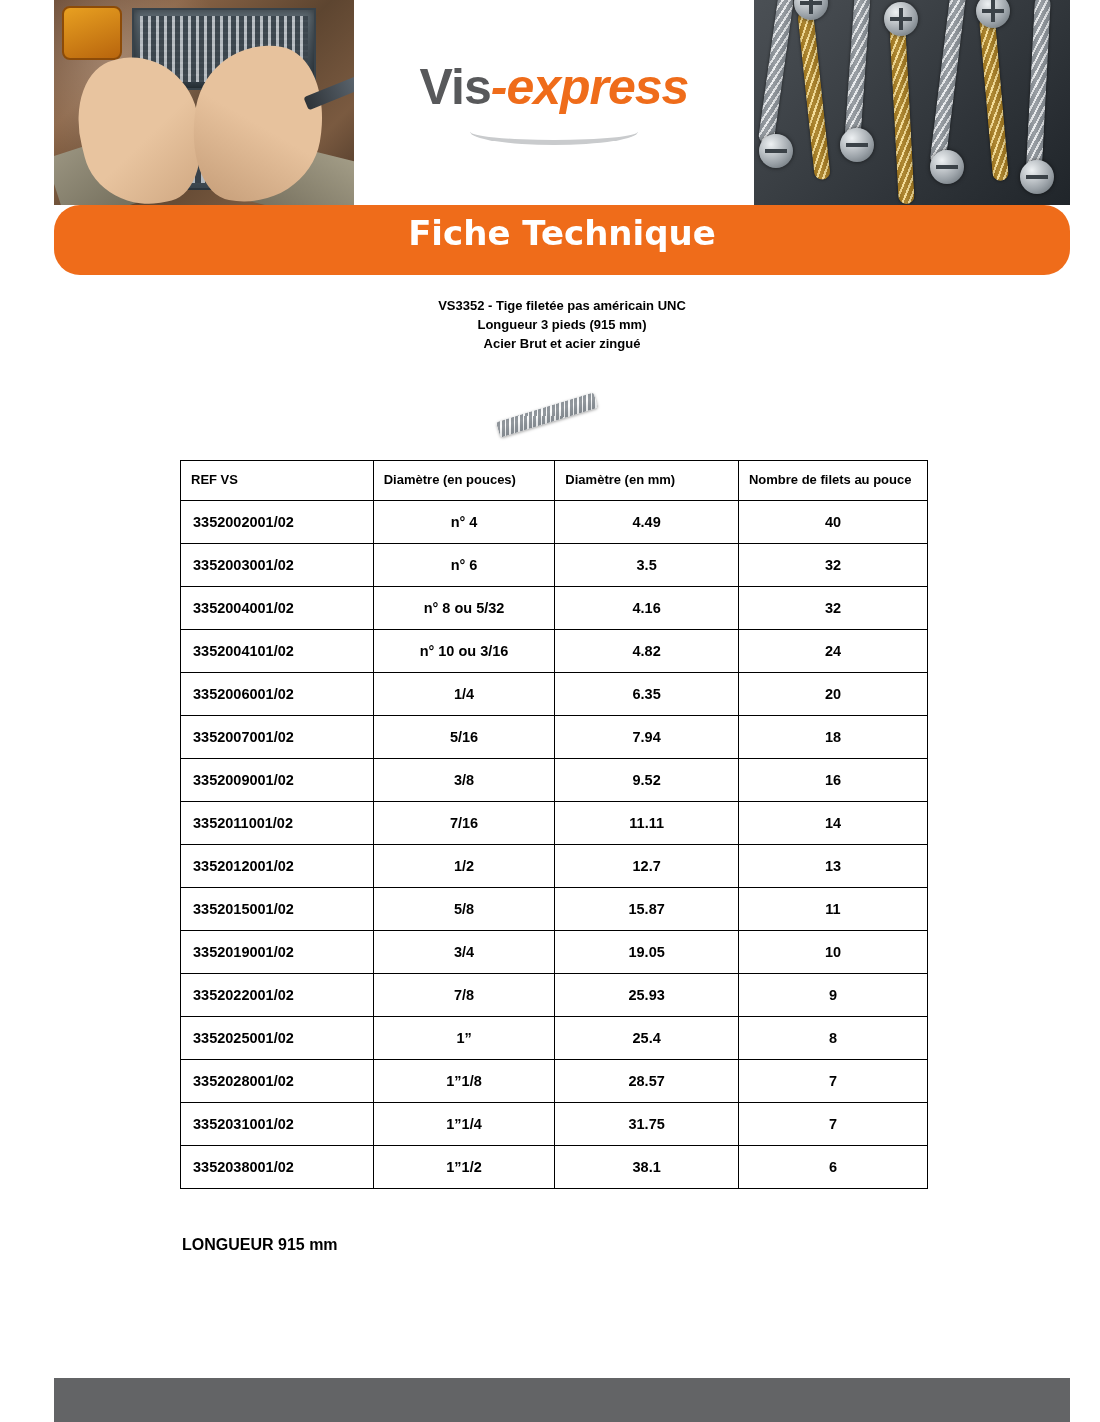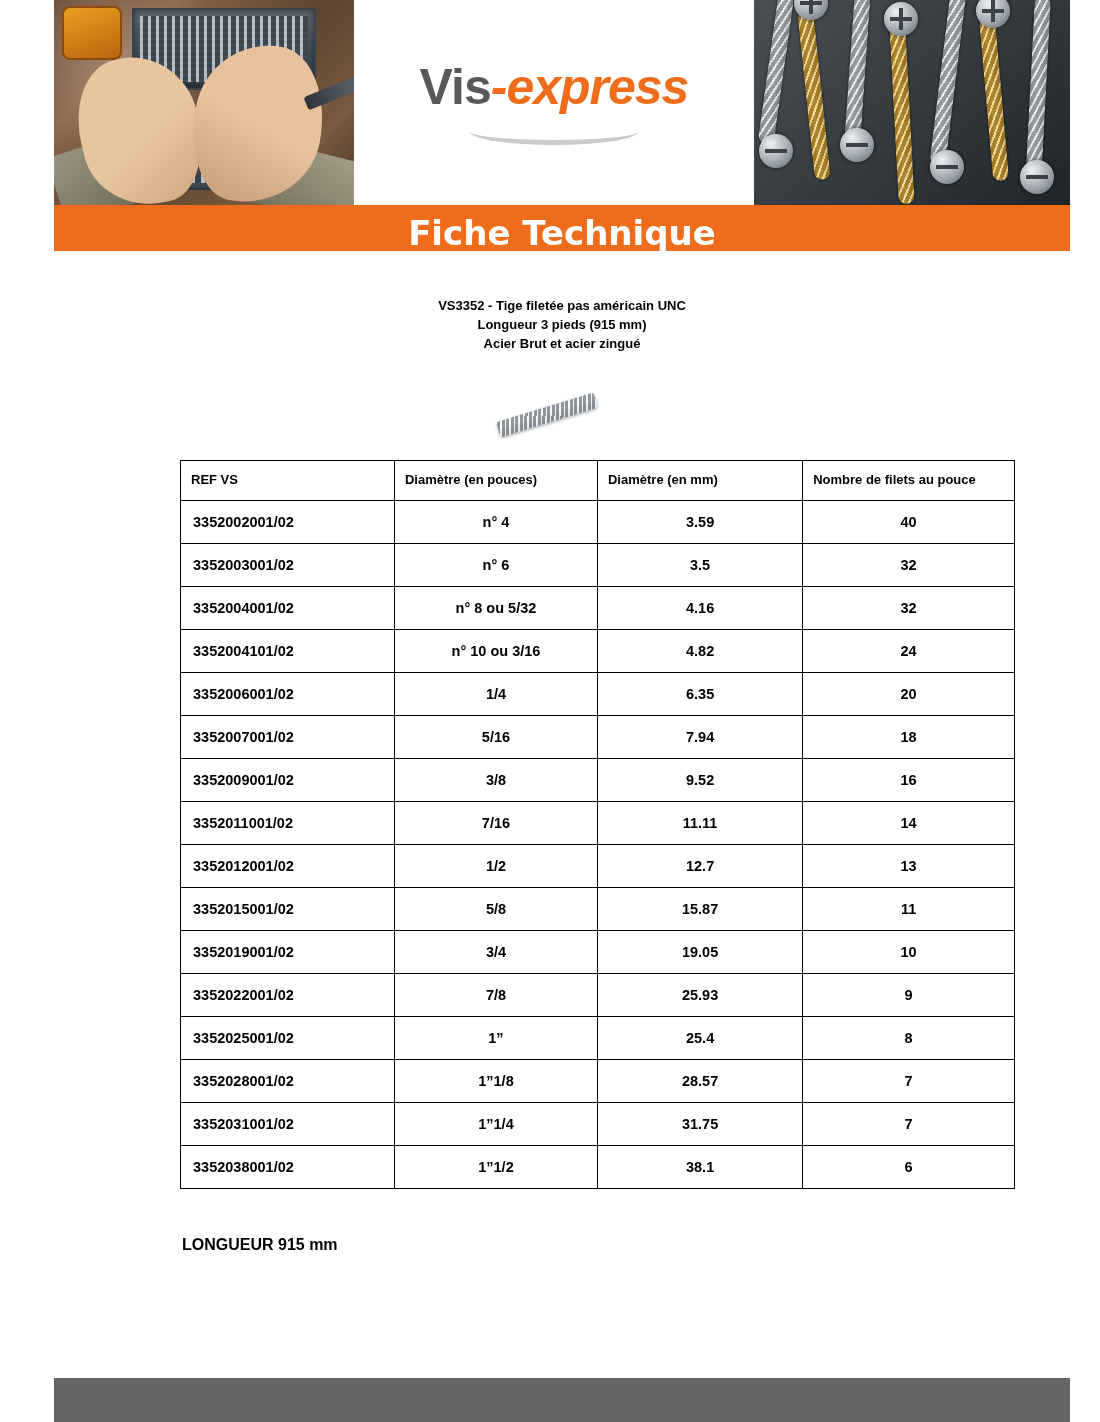--- a/index.html
+++ b/index.html
@@ -199,22 +199,23 @@
     background: #3b4248;
     transform: translate(-50%,-50%);
   }
 
   
   .title-bar {
     position: absolute;
     left: 42px;
     top: 205px;
     width: 1016px;
-    height: 46px;
+    height: 70px;
     background: #ef6c1a;
+    border-radius: 26px;
   }
   .title-bar-text {
     position: absolute;
     left: 0; right: 0;
     top: 8px;
     text-align: center;
     color: #ffffff;
     font-size: 34px;
     font-weight: bold;
     font-family: "DejaVu Sans", sans-serif;
@@ -256,21 +257,21 @@
         rgba(130,136,142,.85) 1.5px 4.5px),
       linear-gradient(180deg,#c9ced3 0%, #f2f4f6 35%, #a7aeb4 70%, #858c92 100%);
     box-shadow: 0 1px 3px rgba(0,0,0,.35);
   }
 
   
   .data-table {
     position: absolute;
     left: 168px;
     top: 460px;
-    width: 835px;
+    width: 748px;
     border-collapse: collapse;
     background: #fff;
   }
   .data-table th,
   .data-table td {
     border: 1px solid #000;
     padding: 0;
   }
   .data-table th {
     text-align: left;
@@ -386,21 +387,21 @@
         <th>REF VS</th>
         <th>Diamètre (en pouces)</th>
         <th>Diamètre (en mm)</th>
         <th>Nombre de filets au pouce</th>
       </tr>
     </thead>
     <tbody>
       <tr>
         <td class="cell-ref">3352002001/02</td>
         <td class="cell-center">n° 4</td>
-        <td class="cell-center">3.59</td>
+        <td class="cell-center">4.49</td>
         <td class="cell-center">40</td>
       </tr>
       <tr>
         <td class="cell-ref">3352003001/02</td>
         <td class="cell-center">n° 6</td>
         <td class="cell-center">3.5</td>
         <td class="cell-center">32</td>
       </tr>
       <tr>
         <td class="cell-ref">3352004001/02</td>

